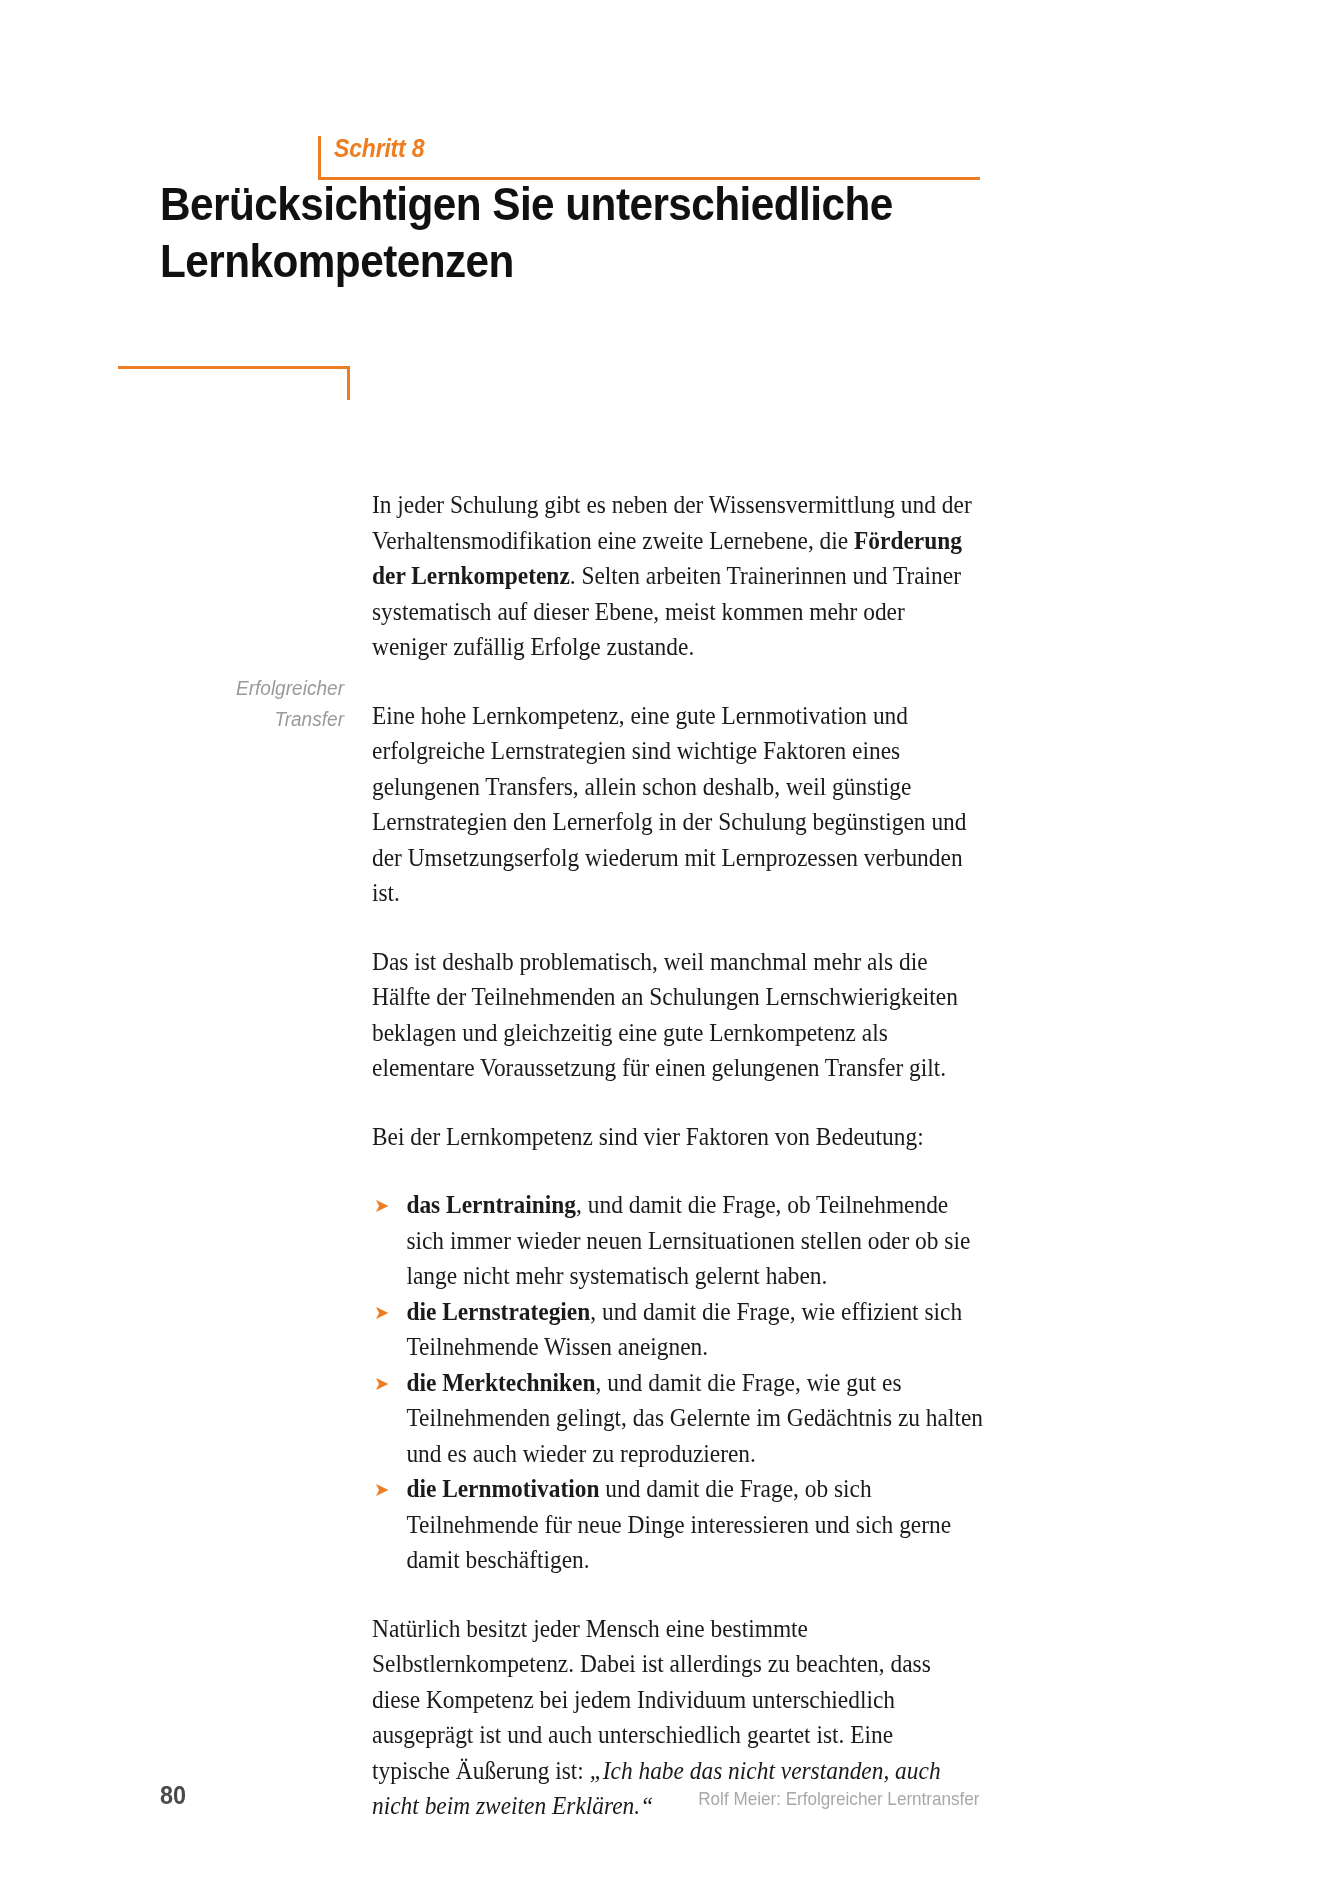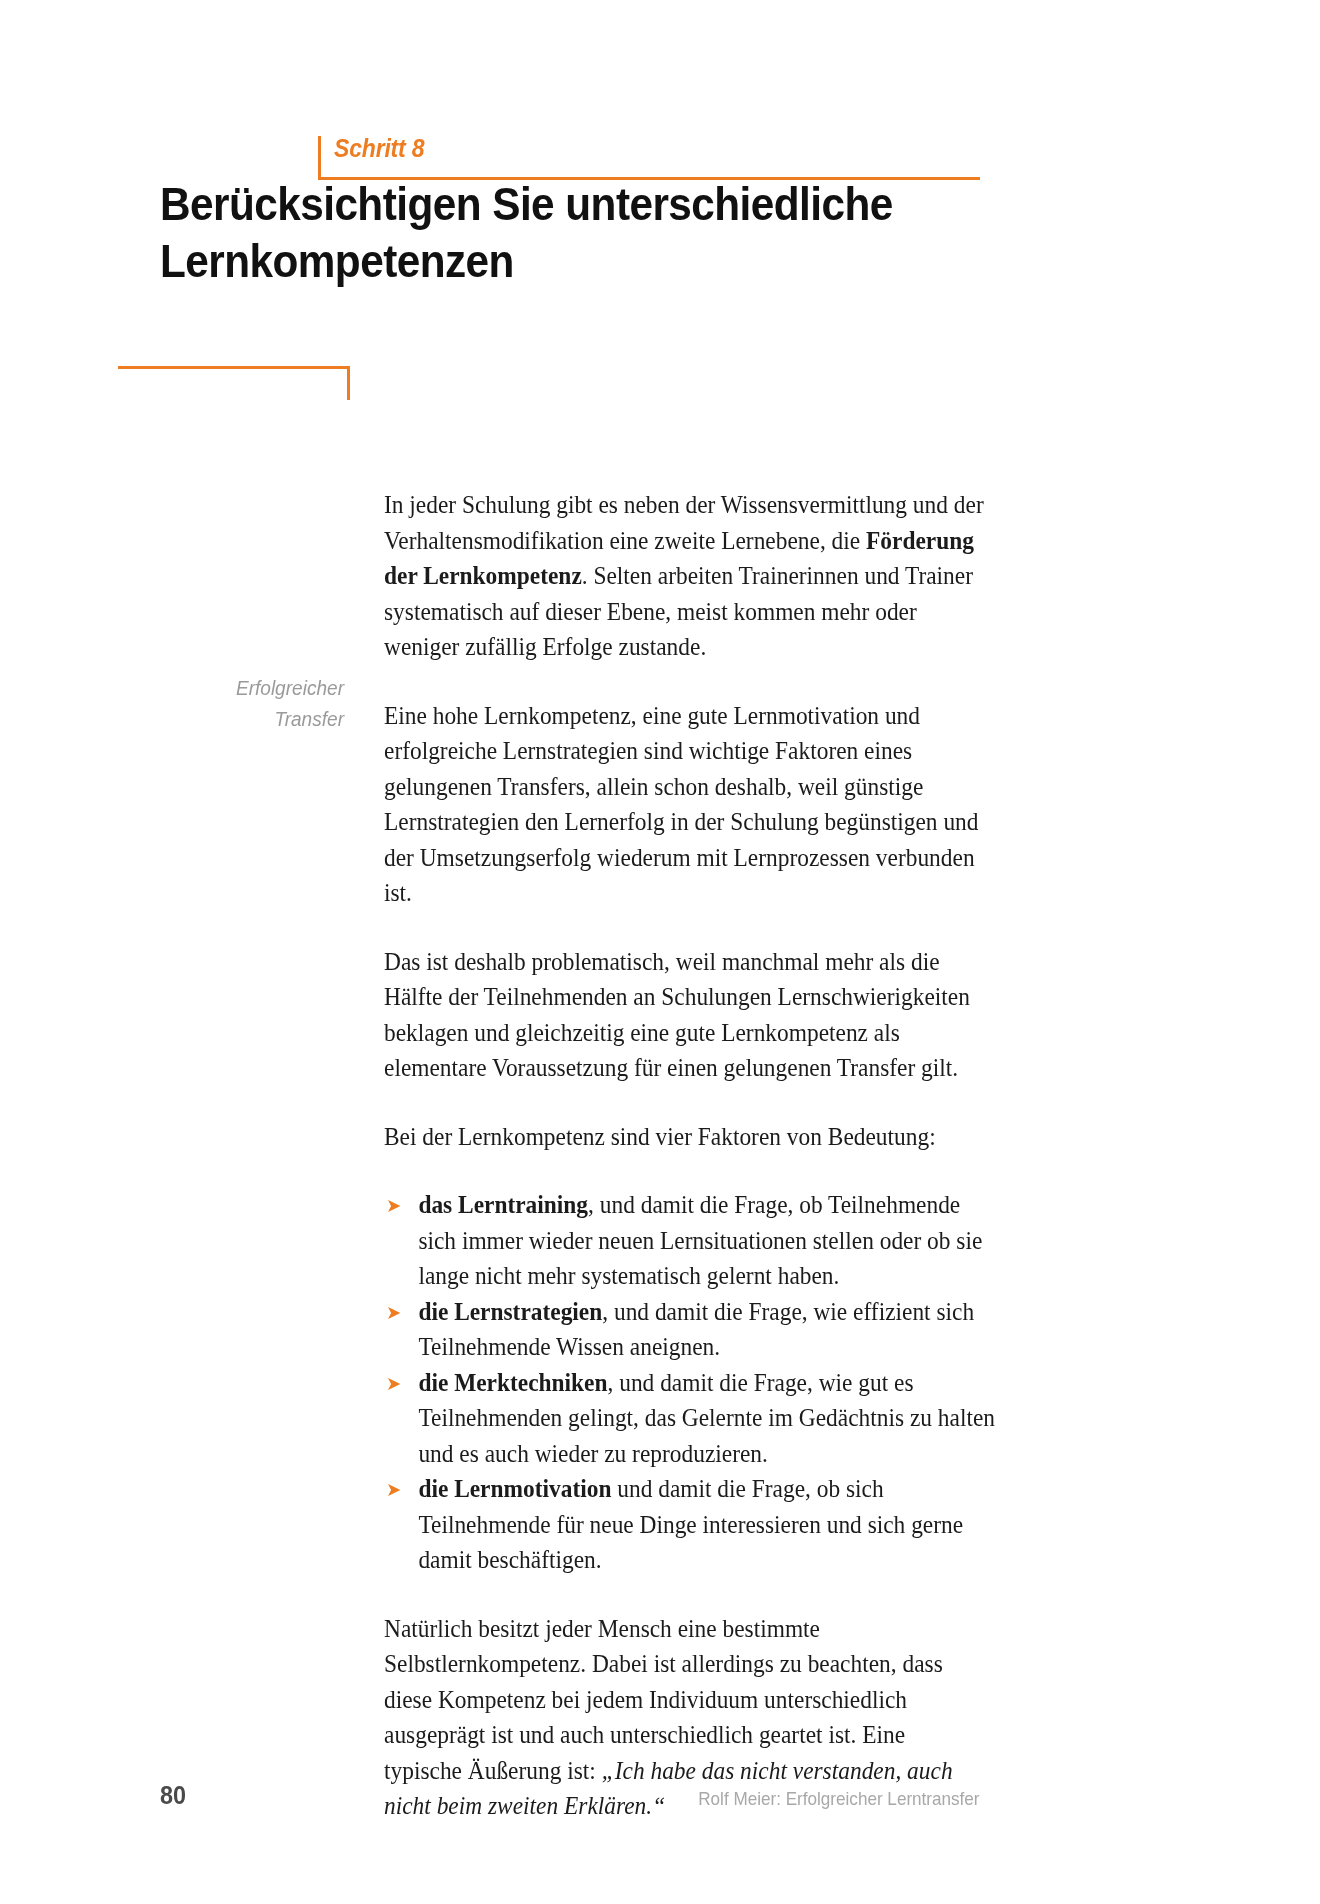--- a/index.html
+++ b/index.html
@@ -98,21 +98,21 @@
   .bracket-v {
     position: absolute;
     right: 0; top: 0;
     width: 3px; height: 34px;
     background: #ED7D20;
   }
 
   
   .content {
     position: absolute;
-    left: 384px;
+    left: 372px;
     top: 487px;
     width: 600px;
   }
 
   .para {
     font-family: "Liberation Serif", serif;
     font-size: 24.5px;
     line-height: 35.5px;
     color: #1b1b1b;
     text-align: left;

